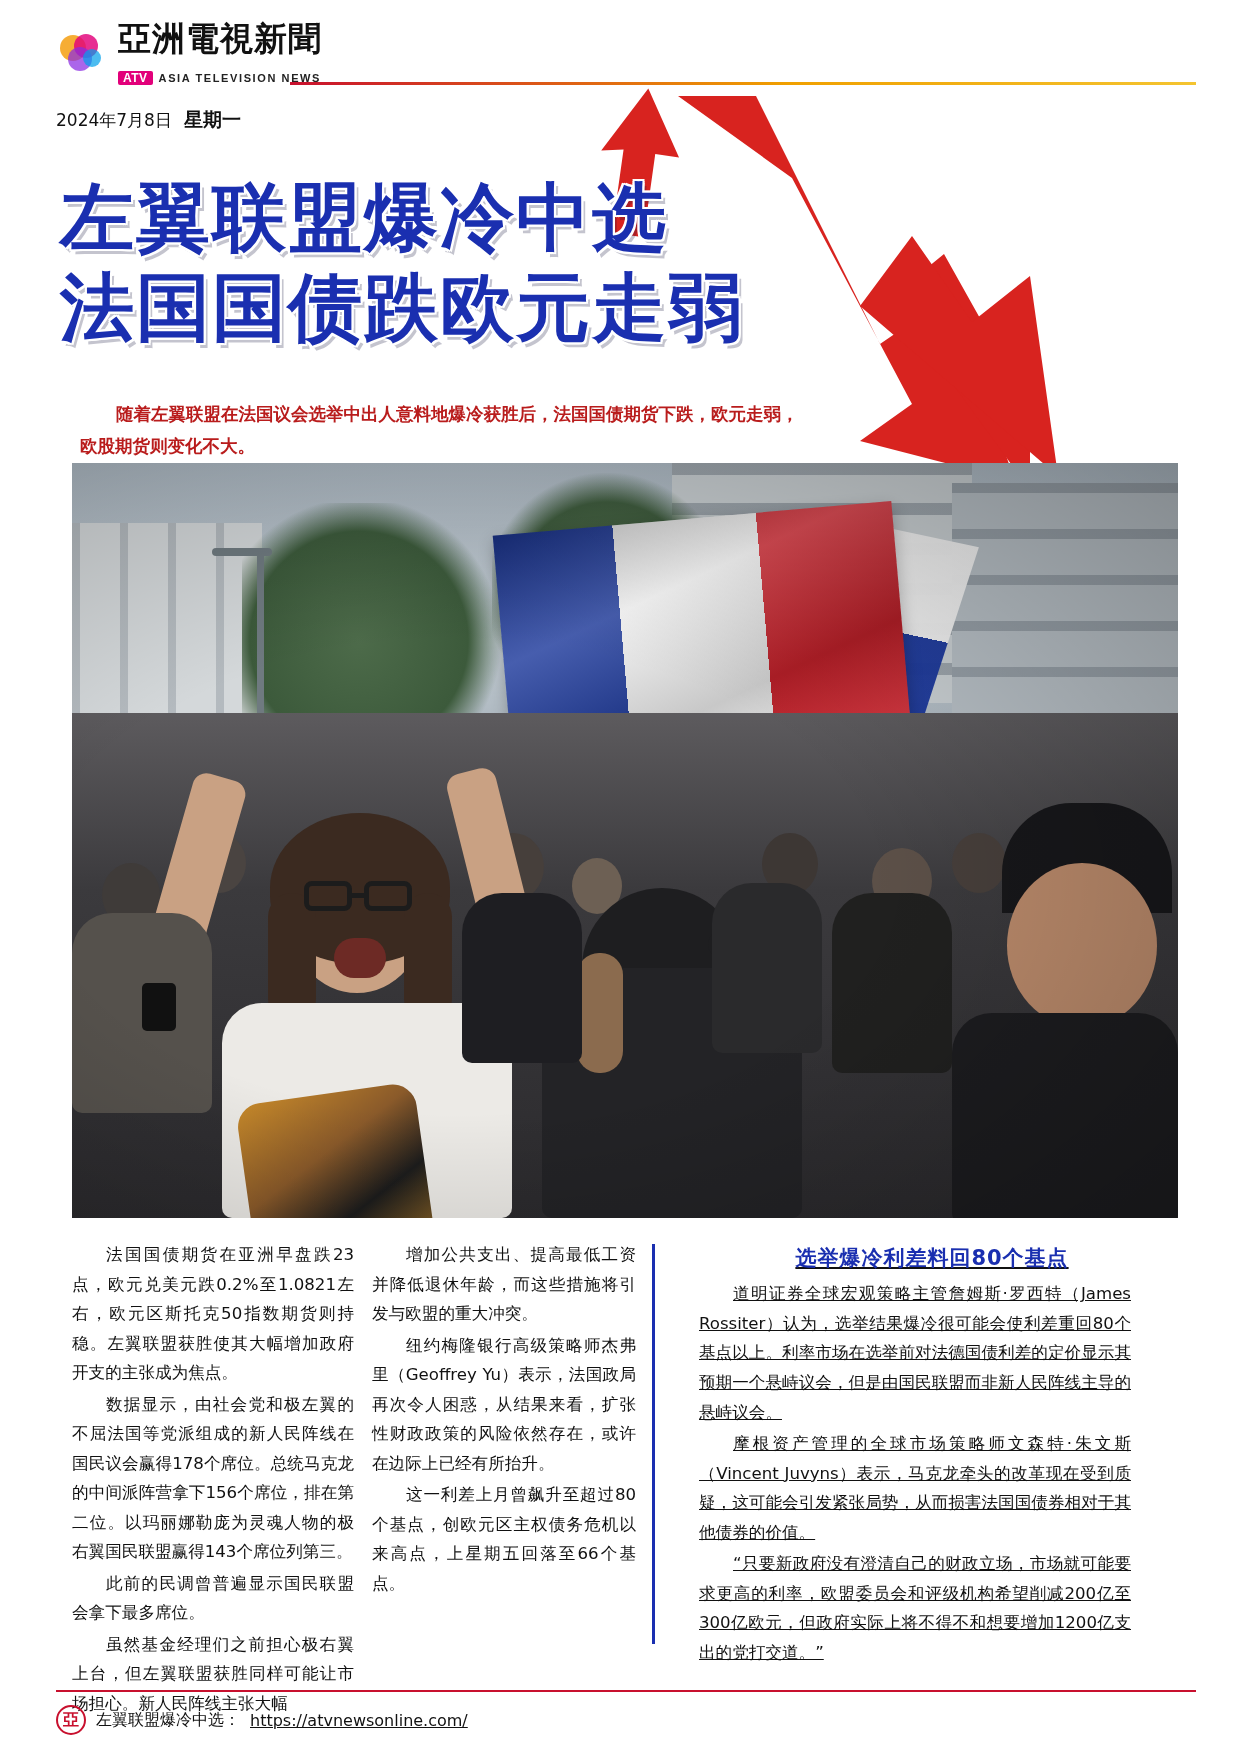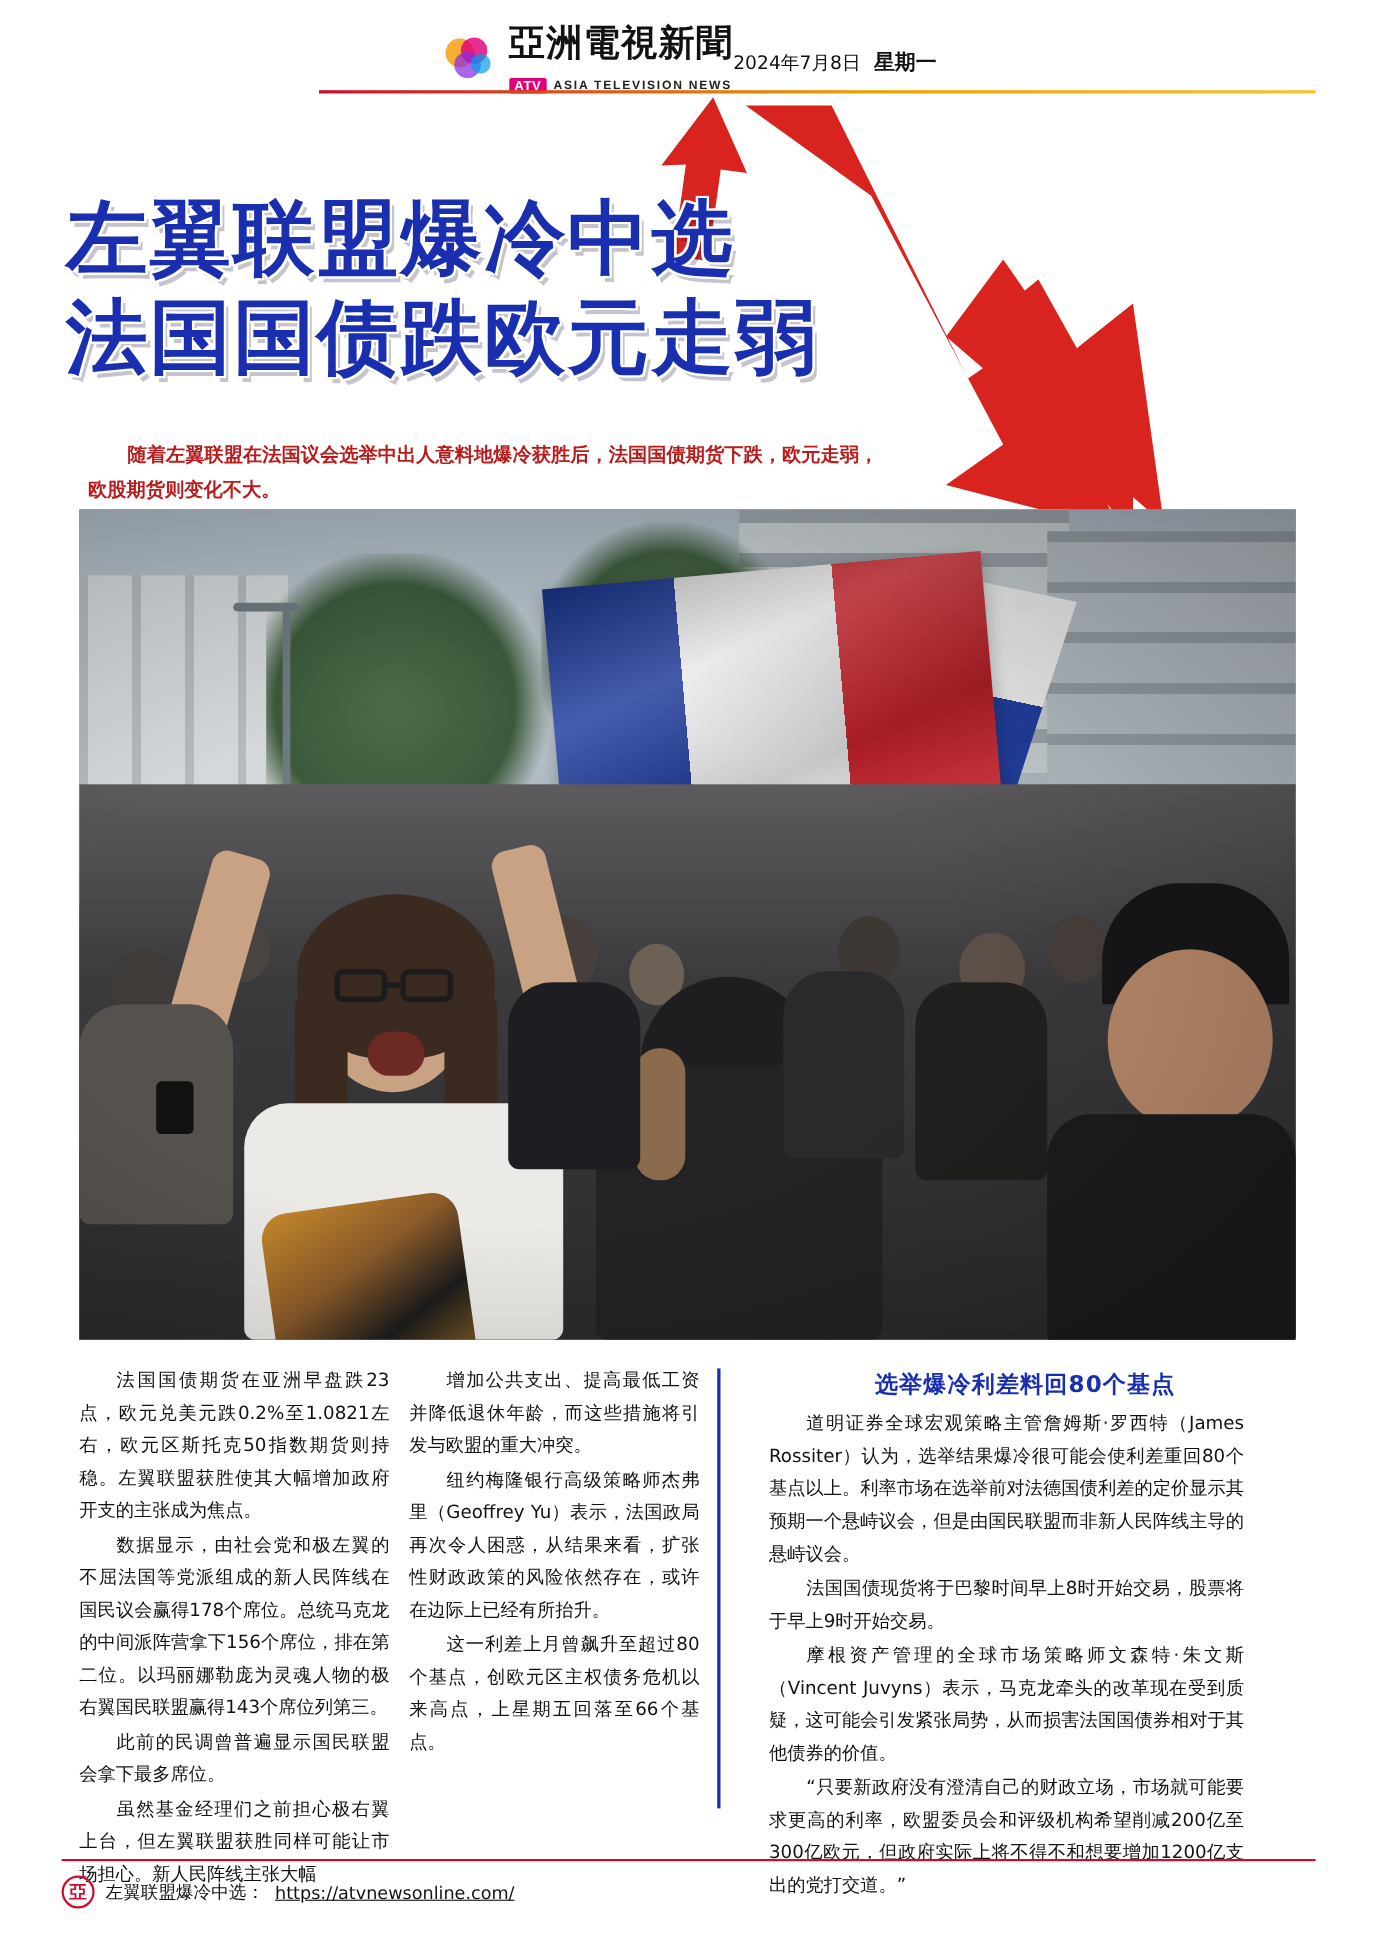--- a/index.html
+++ b/index.html
@@ -21,21 +21,22 @@
   }
 
   
   .masthead {
     position: absolute;
     left: 56px; top: 22px;
     width: 1140px;
     height: 68px;
     display: flex;
     align-items: flex-start;
-    justify-content: center;
+    justify-content: flex-start;
+    flex-direction: column;
   }
   .brand {
     display: flex;
     align-items: center;
     gap: 10px;
   }
   .brand-mark {
     width: 52px; height: 52px;
     position: relative;
     flex: none;
@@ -210,21 +211,21 @@
   .col {
     font-family: "DejaVu Sans", "Liberation Sans", sans-serif;
     font-size: 16.6px;
     line-height: 1.78;
     color: #111;
     text-align: justify;
   }
   .col p { margin: 0 0 2px 0; text-indent: 34px; }
   .col1 { width: 282px; }
   .col2 { width: 282px; padding-left: 18px; }
-  .col3 { width: 460px; padding-left: 28px; }
+  .col3 { width: 460px; padding-left: 28px; text-decoration: underline; }
   .divider {
     width: 3px;
     background: #1a2fb0;
     margin: 4px 16px 10px 16px;
     flex: none;
     height: 400px;
   }
   .subhead {
     color: #1a2fb0;
     font-weight: bold;
@@ -387,21 +388,20 @@
     </div>
     <div class="col col2">
       <p>增加公共支出、提高最低工资并降低退休年龄，而这些措施将引发与欧盟的重大冲突。</p>
       <p>纽约梅隆银行高级策略师杰弗里（Geoffrey Yu）表示，法国政局再次令人困惑，从结果来看，扩张性财政政策的风险依然存在，或许在边际上已经有所抬升。</p>
       <p>这一利差上月曾飙升至超过80个基点，创欧元区主权债务危机以来高点，上星期五回落至66个基点。</p>
     </div>
     <div class="divider"></div>
     <div class="col col3">
       <p class="subhead">选举爆冷利差料回80个基点</p>
       <p>道明证券全球宏观策略主管詹姆斯·罗西特（James Rossiter）认为，选举结果爆冷很可能会使利差重回80个基点以上。利率市场在选举前对法德国债利差的定价显示其预期一个悬峙议会，但是由国民联盟而非新人民阵线主导的悬峙议会。</p>
-      <p>法国国债现货将于巴黎时间早上8时开始交易，股票将于早上9时开始交易。</p>
       <p>摩根资产管理的全球市场策略师文森特·朱文斯（Vincent Juvyns）表示，马克龙牵头的改革现在受到质疑，这可能会引发紧张局势，从而损害法国国债券相对于其他债券的价值。</p>
       <p>“只要新政府没有澄清自己的财政立场，市场就可能要求更高的利率，欧盟委员会和评级机构希望削减200亿至300亿欧元，但政府实际上将不得不和想要增加1200亿支出的党打交道。”</p>
     </div>
   </div>
 
   <div class="footer-rule"></div>
   <div class="footer">
     <div class="footer-badge">亞</div>
     <span class="footer-text">左翼联盟爆冷中选：</span>
     <a class="footer-text footer-url" href="#">https://atvnewsonline.com/</a>

